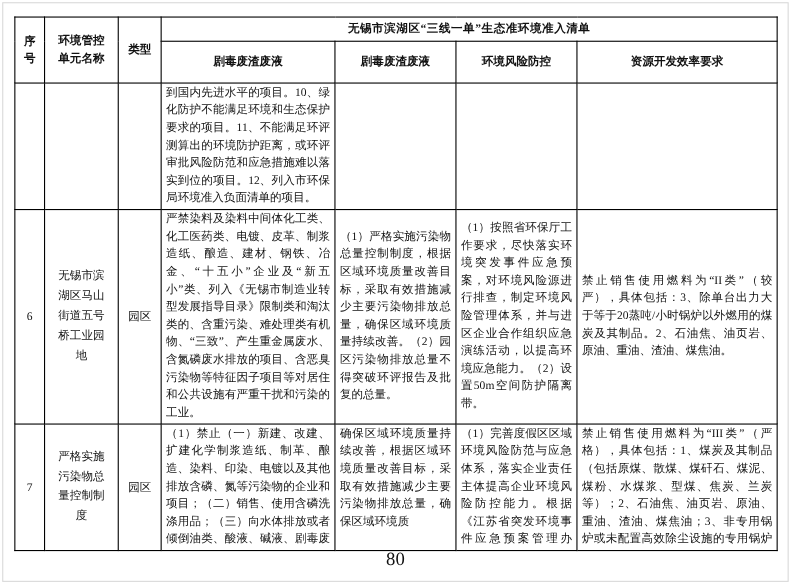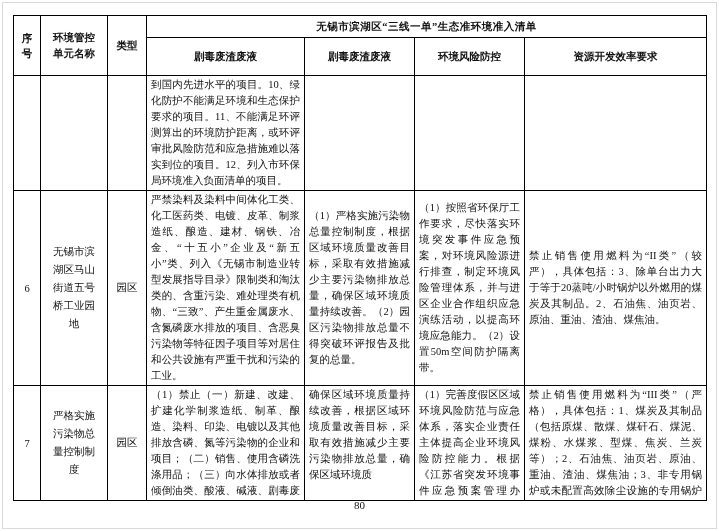--- a/index.html
+++ b/index.html
@@ -31,21 +31,21 @@
   .c-text {
     text-align:justify; text-justify:inter-ideograph;
     vertical-align:middle; line-height:16px; padding:2px 4px 2px 5px;margin-left:40px;
   }
   .c-top { vertical-align:top; }
   .clip { max-height:110px; overflow:hidden; text-align:justify; line-height:16px; }
   .namebox { display:inline-block; width:46px; line-height:18px; text-align:center; }
   .wrapbox { display:inline-block; width:46px; line-height:16px; text-align:center; }
   .footer {
     position:absolute; left:0; right:0; top:499px;
-    text-align:center; font-size:11px; color:#111;
+    text-align:center; font-size:17px; color:#111;
   }
 </style>
 </head>
 <body>
 
 <div class="page">
   <div class="page-edge"></div>
 
   <table class="doc-table">
     <colgroup>

